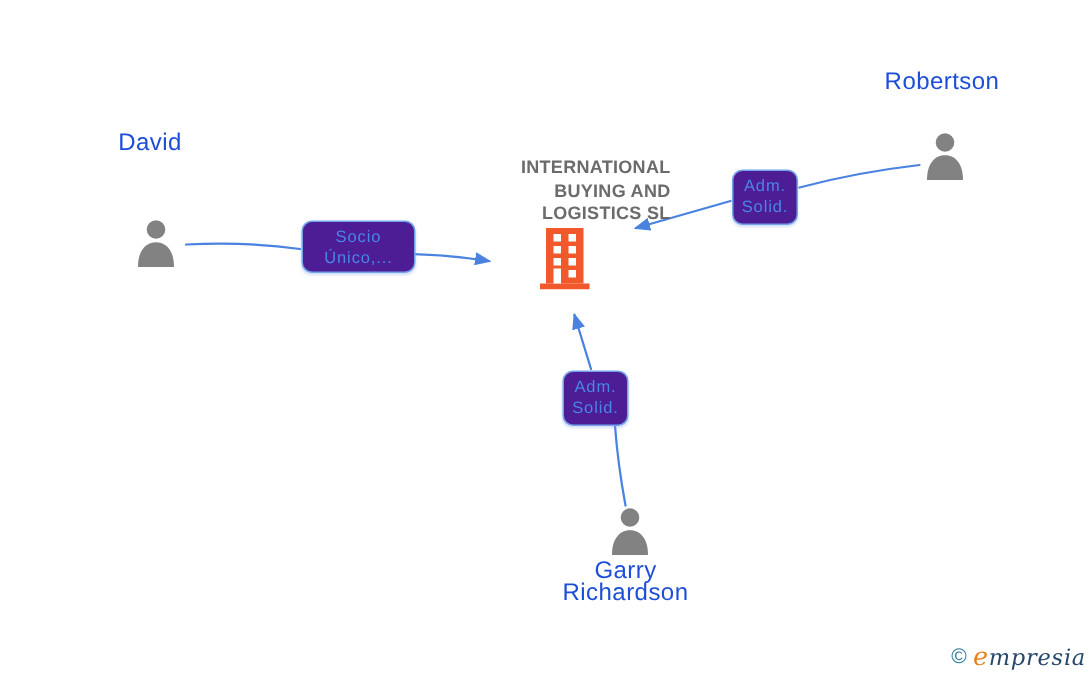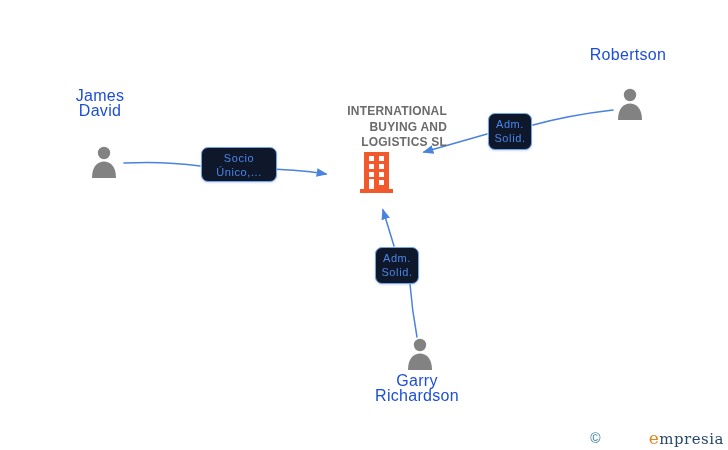--- a/index.html
+++ b/index.html
@@ -13,31 +13,31 @@
   .node-label{
     position:absolute;text-align:center;color:#1d4ed8;
     font-size:16px;line-height:14.5px;letter-spacing:0.3px;
   }
   .company-title{
     position:absolute;text-align:center;color:#6b6b6b;font-weight:bold;
     font-size:12px;line-height:15.5px;letter-spacing:0.2px;
   }
   .icon-wrap{position:absolute;}
   .edge-box{
-    position:absolute;box-sizing:border-box;background:#0f172a;
+    position:absolute;box-sizing:border-box;background:#4c1d95;
     border:1.5px solid #74a3ea;border-radius:7px;
     color:#4a86e8;font-size:11px;line-height:14px;letter-spacing:0.6px;
     text-align:center;padding-top:3px;
     box-shadow:0 1px 2px rgba(120,160,230,0.35);
   }
   .watermark{
     position:absolute;right:4px;bottom:2px;font-size:15px;white-space:nowrap;
   }
   .wm-copy{color:#2e7d9c;font-family:"Liberation Sans",sans-serif;font-size:14px;vertical-align:1px;}
-  .wm-brand{font-family:"DejaVu Serif","Liberation Serif",serif;letter-spacing:0.5px;margin-left:44px;}
+  .wm-brand{font-family:"DejaVu Serif","Liberation Serif",serif;font-style:italic;letter-spacing:0.5px;}
   .wm-e{color:#e8821e;font-size:17px;}
   .wm-rest{color:#27476b;}
 </style>
 </head>
 <body>
 
 <div class="stage">
 
   <svg class="edges-layer" width="728" height="450" viewBox="0 0 728 450">
     <defs>
@@ -47,21 +47,20 @@
     </defs>
     <path class="edge-path" d="M124,163 Q165,161 200,166"></path>
     <path class="edge-path" d="M258,169 Q295,169 326,174" marker-end="url(#ah)"></path>
     <path class="edge-path" d="M613,110 Q570,115 533,125"></path>
     <path class="edge-path" d="M487,134 L424,152" marker-end="url(#ah)"></path>
     <path class="edge-path" d="M417,337 Q412,310 410,284"></path>
     <path class="edge-path" d="M394,246 L383,210" marker-end="url(#ah)"></path>
   </svg>
 
   <div class="node-label" style="left:40px;top:89px;width:120px;">
-    <div>James</div>
     <div>David</div>
   </div>
   <div class="icon-wrap" style="left:89px;top:145px;width:30px;height:33px;">
     <svg width="30" height="33" viewBox="0 0 30 33">
       <circle cx="15" cy="8" r="6.2" fill="#828282"></circle>
       <path d="M3,33 C3,21 9,16.5 15,16.5 C21,16.5 27,21 27,33 Z" fill="#828282"></path>
     </svg>
   </div>
 
   <div class="edge-box" style="left:201px;top:147px;width:76px;height:35px;">

